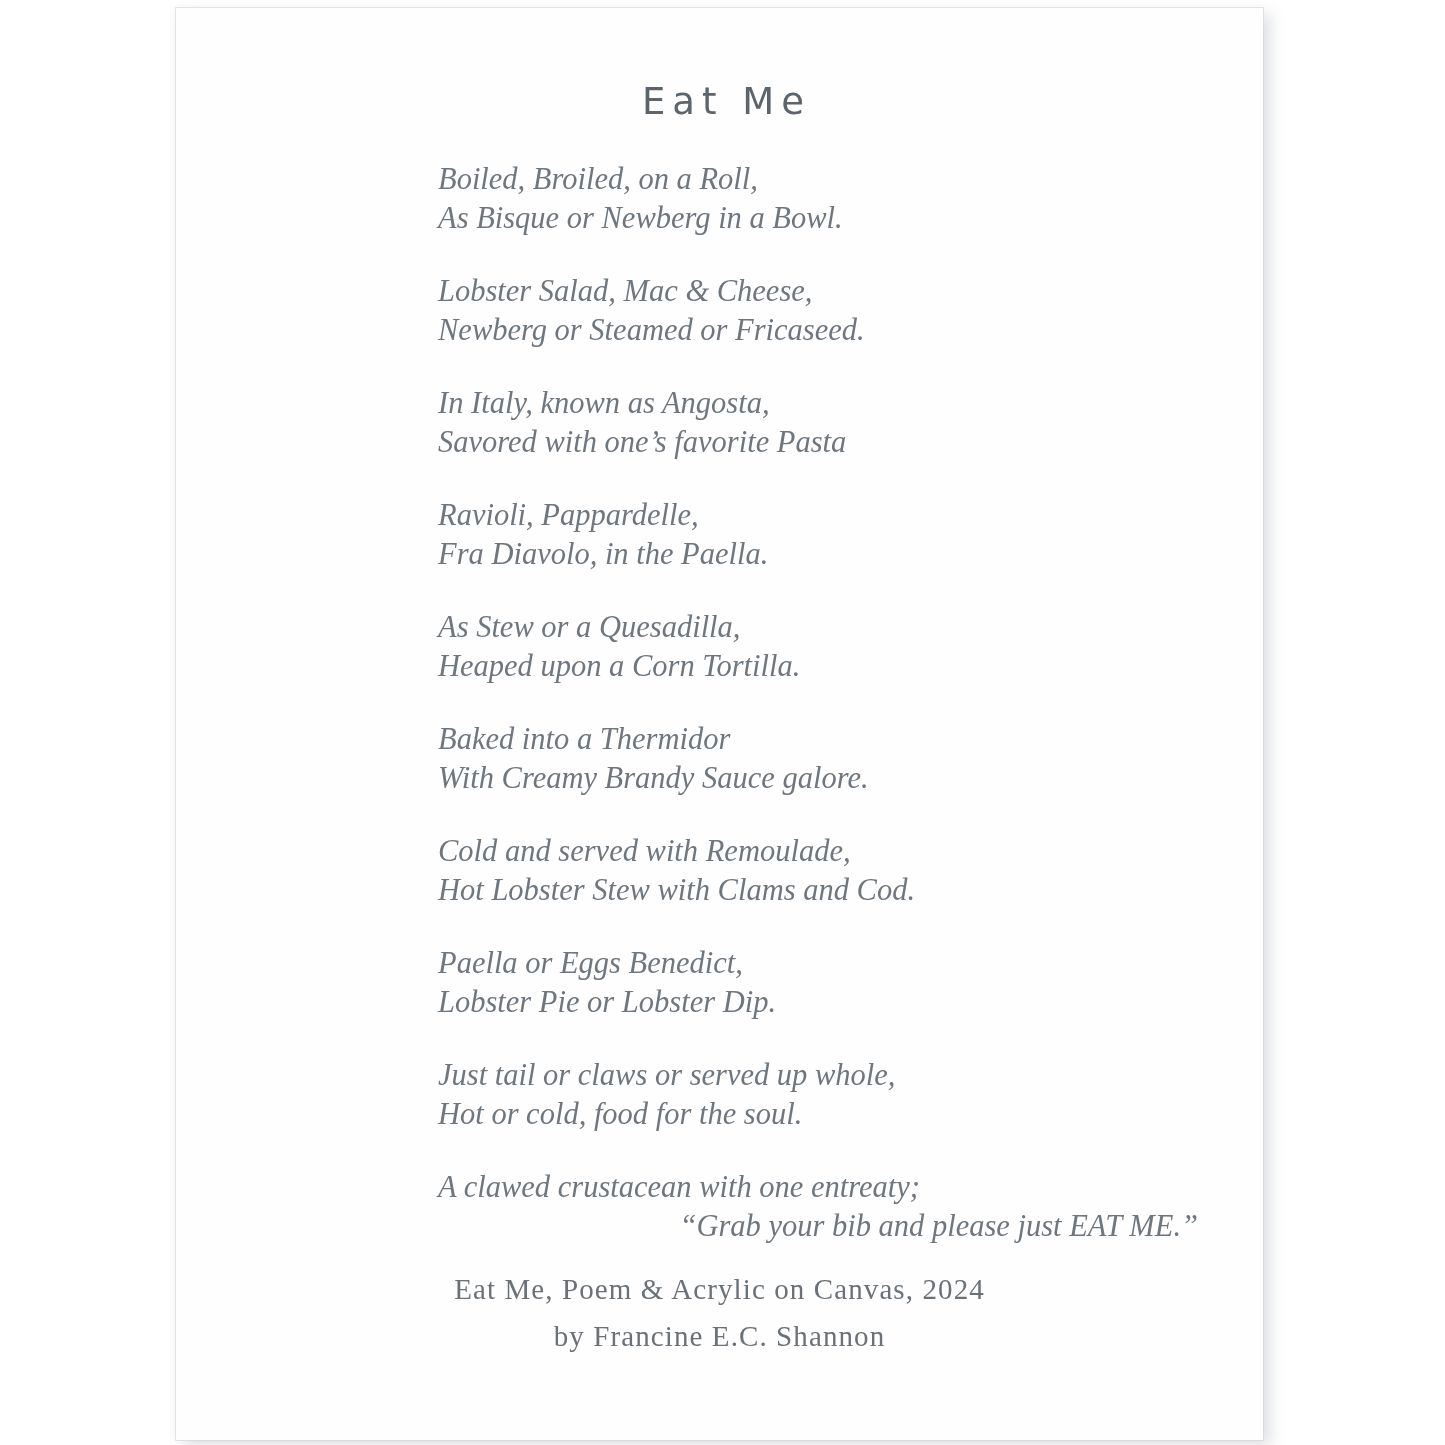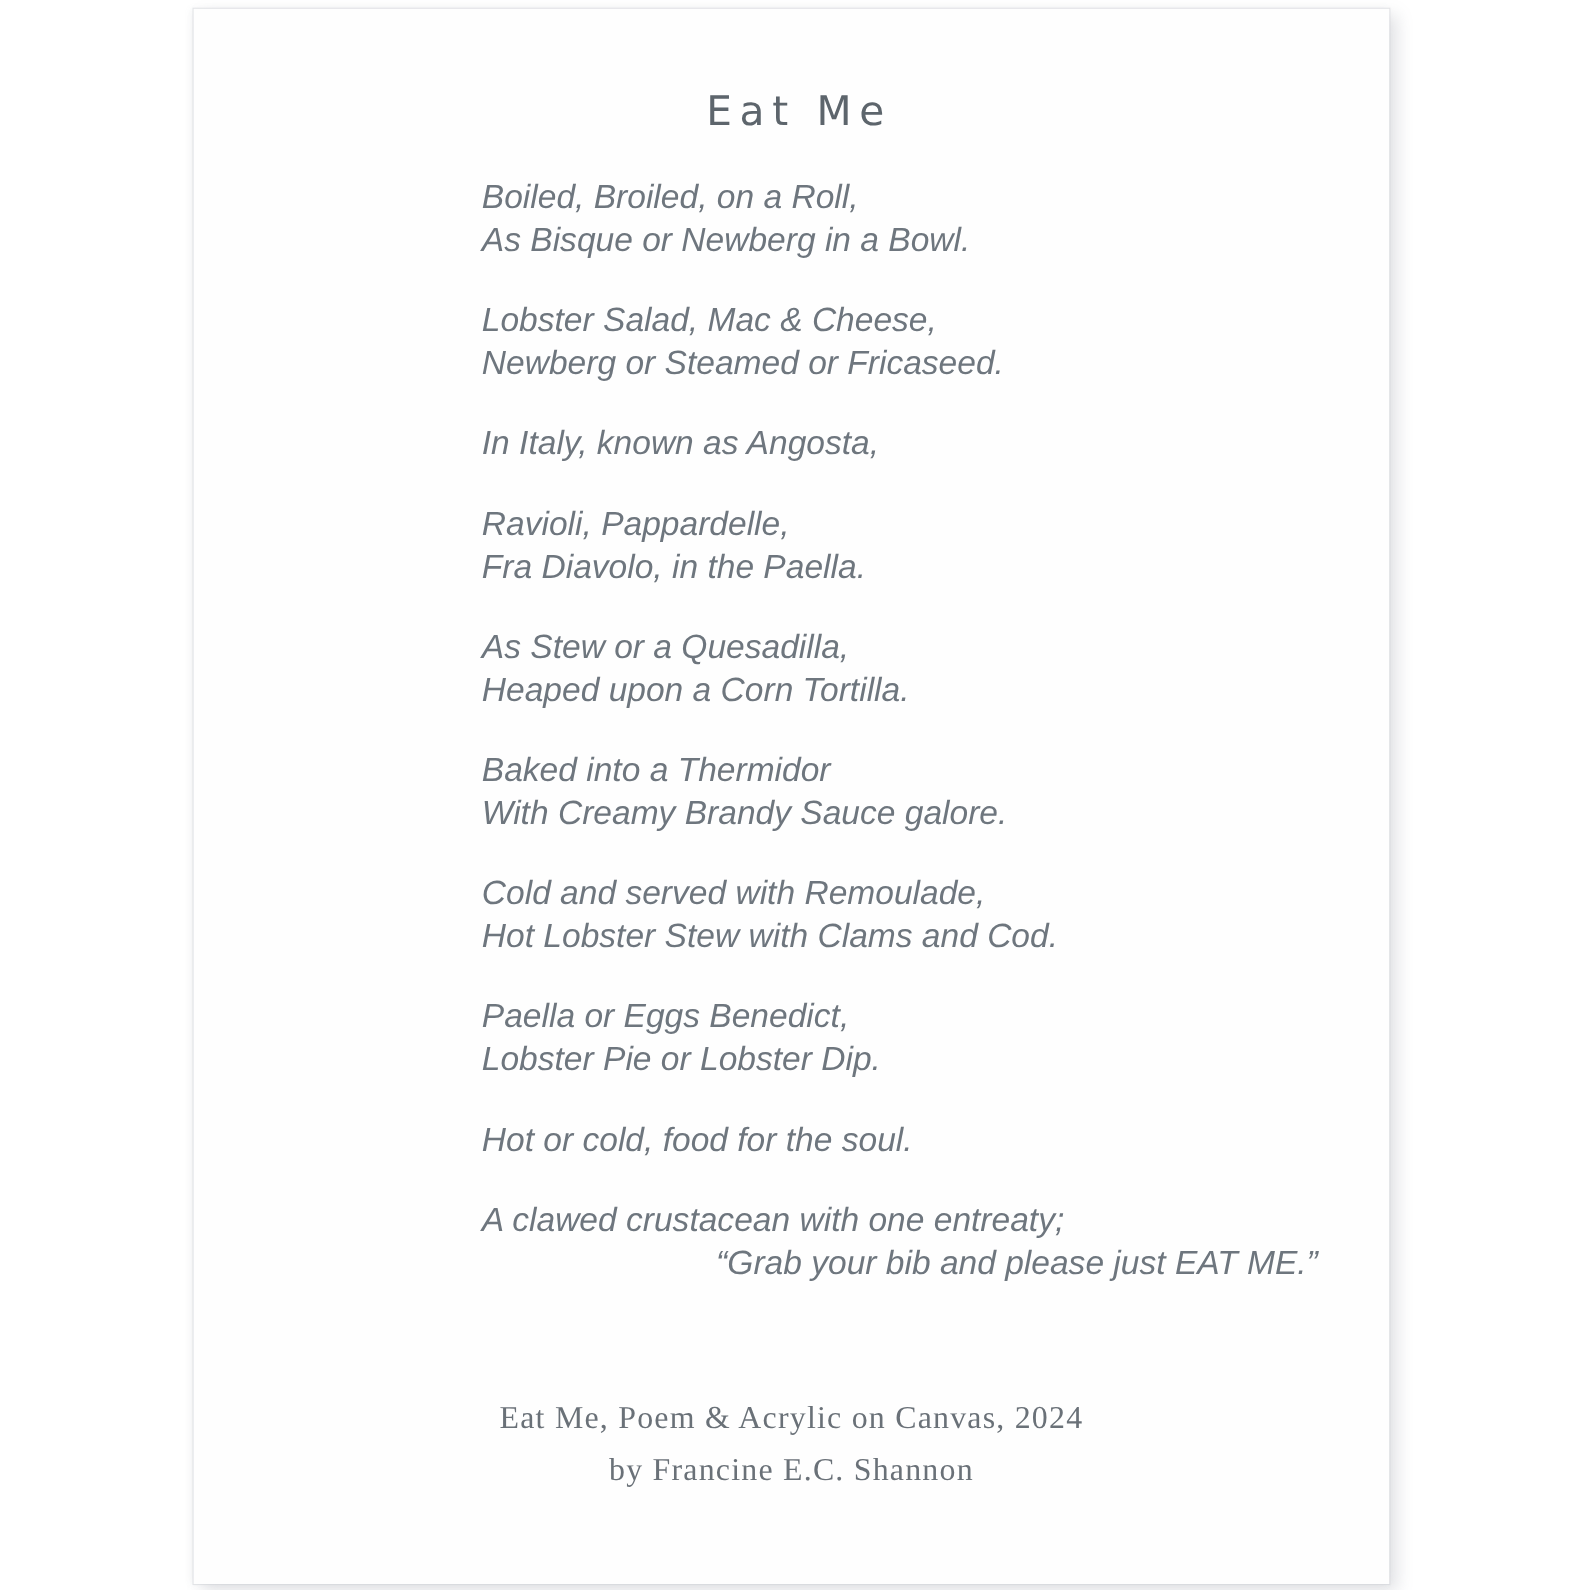--- a/index.html
+++ b/index.html
@@ -63,21 +63,21 @@
   }
 
   .stanza {
     margin: 0 0 34px 0;
   }
   .stanza:last-child {
     margin-bottom: 0;
   }
 
   .line {
-    font-family: Liberation Sans, sans-serif;
+    font-family: Liberation Serif, serif;
     font-style: italic;
     font-size: 30.5px;
     line-height: 39px;
     color: #6e767e;
     white-space: pre;
   }
   .line.indent {
     padding-left: 16px;
     text-align: right;
   }
@@ -111,20 +111,21 @@
           <div class="line">As Bisque or Newberg in a Bowl.</div>
         </div>
 
         <div class="stanza">
           <div class="line">Lobster Salad, Mac &amp; Cheese,</div>
           <div class="line">Newberg or Steamed or Fricaseed.</div>
         </div>
 
         <div class="stanza">
           <div class="line">In Italy, known as Angosta,</div>
+          <div class="line">Savored with one’s favorite Pasta</div>
         </div>
 
         <div class="stanza">
           <div class="line">Ravioli, Pappardelle,</div>
           <div class="line">Fra Diavolo, in the Paella.</div>
         </div>
 
         <div class="stanza">
           <div class="line">As Stew or a Quesadilla,</div>
           <div class="line">Heaped upon a Corn Tortilla.</div>
@@ -139,20 +140,21 @@
           <div class="line">Cold and served with Remoulade,</div>
           <div class="line">Hot Lobster Stew with Clams and Cod.</div>
         </div>
 
         <div class="stanza">
           <div class="line">Paella or Eggs Benedict,</div>
           <div class="line">Lobster Pie or Lobster Dip.</div>
         </div>
 
         <div class="stanza">
+          <div class="line">Just tail or claws or served up whole,</div>
           <div class="line">Hot or cold, food for the soul.</div>
         </div>
 
         <div class="stanza">
           <div class="line">A clawed crustacean with one entreaty;</div>
           <div class="line indent">“Grab your bib and please just EAT ME.”</div>
         </div>
 
       </div>
 

